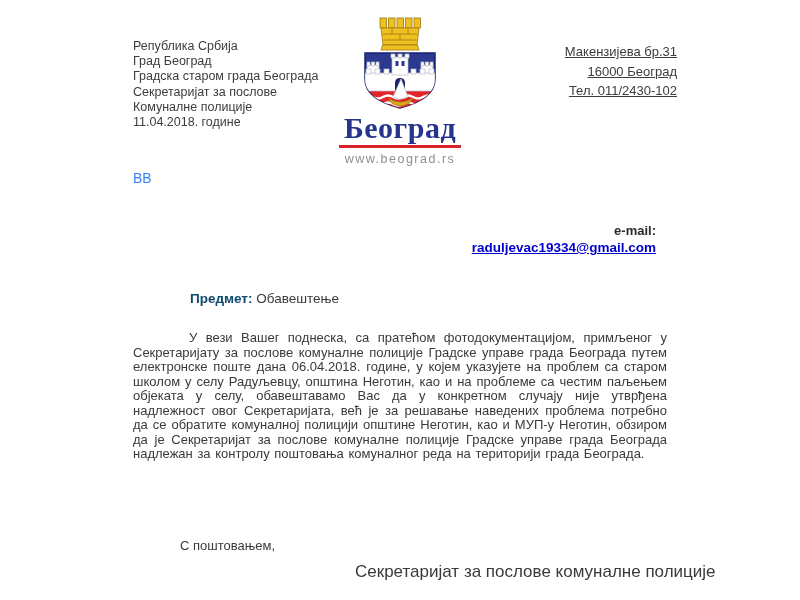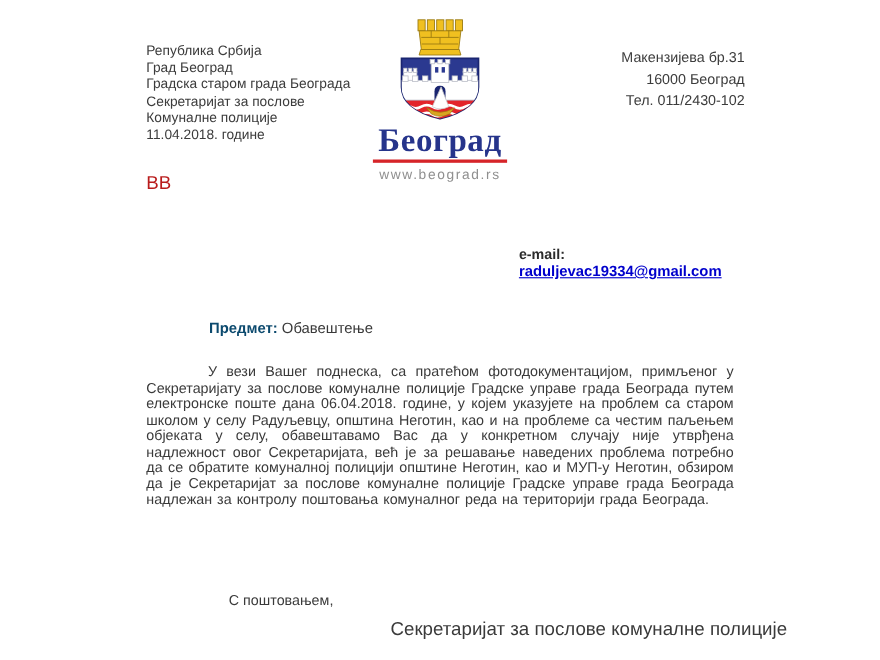--- a/index.html
+++ b/index.html
@@ -22,23 +22,23 @@
     left: 133px;
     top: 39px;
     font-size: 12.5px;
     line-height: 15.2px;
     color: #3c3c3c;
     white-space: nowrap;
   }
   .sender-initials {
     position: absolute;
     left: 133px;
-    top: 157px;
-    font-size: 17px;
-    color: #b91c1c;
+    top: 170px;
+    font-size: 14px;
+    color: #3b82f6;
   }
 
   
   .logo-block {
     position: absolute;
     left: 338px;
     top: 15px;
     width: 124px;
     text-align: center;
   }
@@ -67,28 +67,29 @@
   
   .address-block {
     position: absolute;
     top: 42px;
     right: 123px;
     text-align: right;
     font-size: 13px;
     line-height: 19.5px;
     color: #3c3c3c;
     white-space: nowrap;
+    text-decoration: underline;
   }
 
   
   .email-block {
     position: absolute;
     top: 223px;
     right: 144px;
-    text-align: left;
+    text-align: right;
     line-height: 16px;
   }
   .email-label { font-size: 13px; font-weight: bold; color: #2b2b2b; }
   .email-link {
     font-size: 13.5px;
     font-weight: bold;
     color: #0000cc;
     text-decoration: underline;
     cursor: pointer;
   }
@@ -113,21 +114,21 @@
     line-height: 14.5px;
     text-align: justify;
     text-indent: 56px;
     color: #3a3a3a;
     word-spacing: 1px;
   }
 
   
   .salutation {
     position: absolute;
-    left: 208px;
+    left: 180px;
     top: 538px;
     font-size: 13px;
     color: #3a3a3a;
   }
   .signature {
     position: absolute;
     left: 355px;
     top: 562px;
     font-size: 17px;
     color: #3a3a3a;

